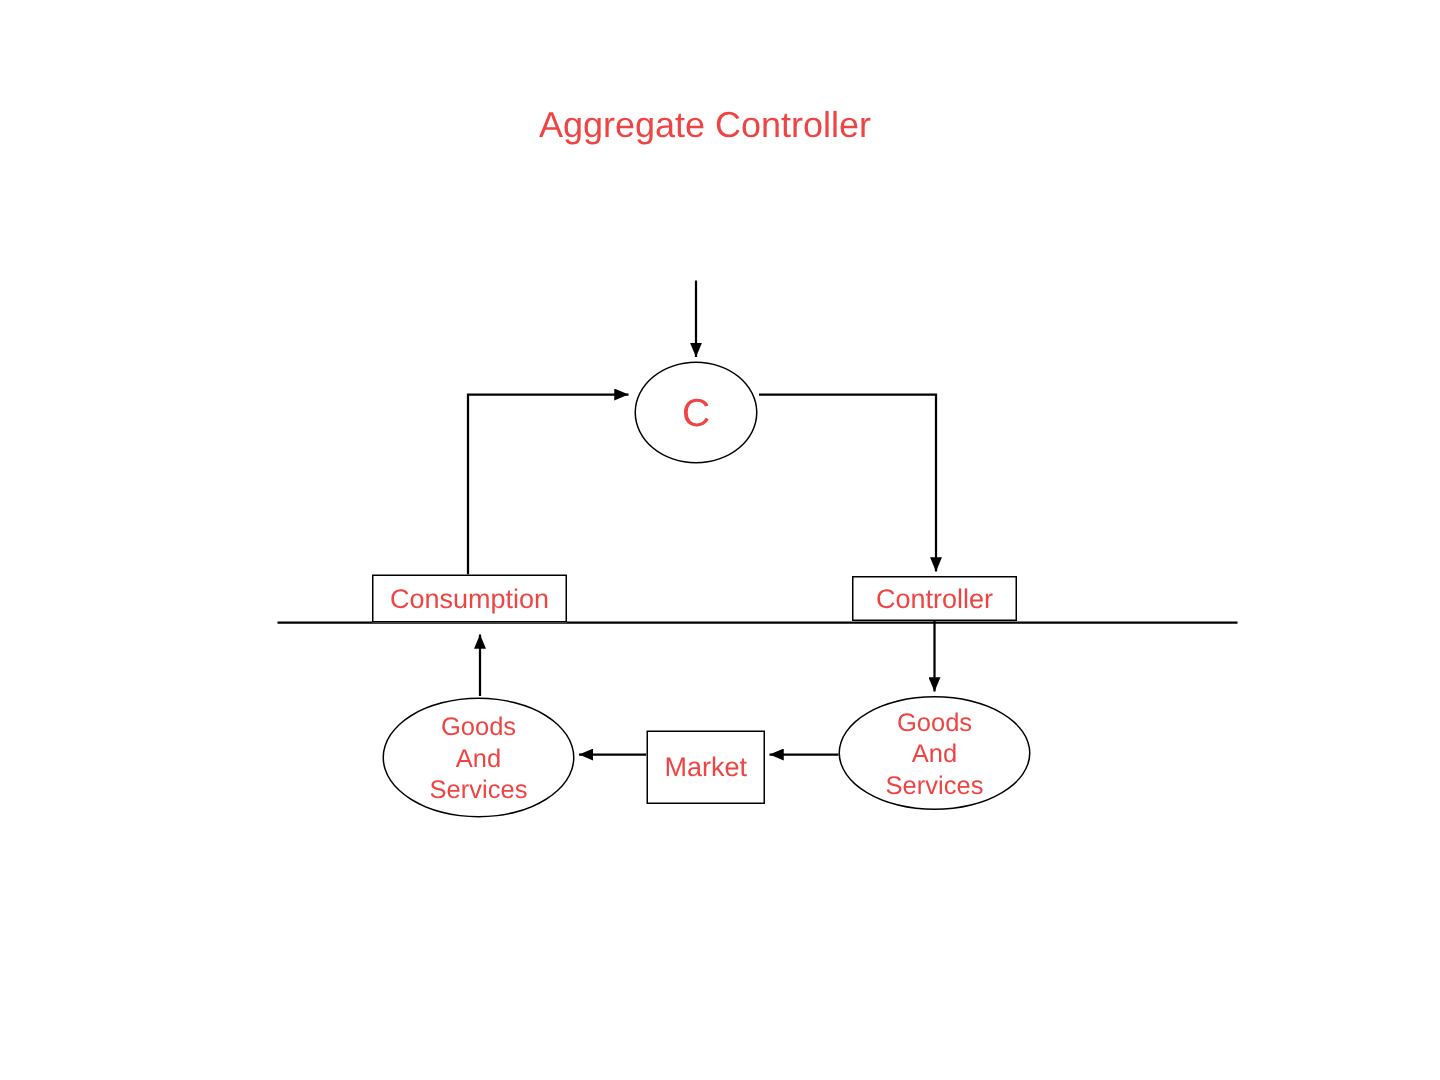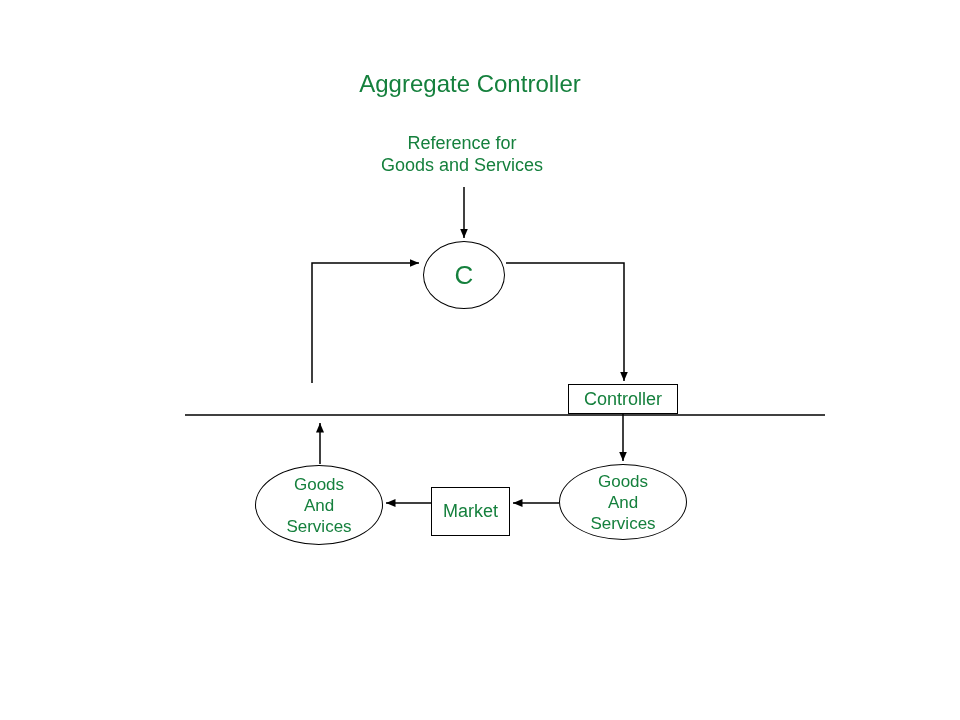--- a/index.html
+++ b/index.html
@@ -6,21 +6,21 @@
     margin: 0;
     padding: 0;
     background: #ffffff;
   }
   #slide {
     position: relative;
     width: 960px;
     height: 720px;
     background: #ffffff;
     font-family: "Liberation Sans", "DejaVu Sans", sans-serif;
-    color: #15803d;
+    color: #ef4444;
     overflow: hidden;
   }
   .abs { position: absolute; }
   .center-x { transform: translateX(-50%); }
   .title {
     font-size: 24px;
     white-space: nowrap;
     letter-spacing: 0px;
   }
   .annotation {
@@ -89,27 +89,28 @@
 
     <line x1="623" y1="414" x2="623" y2="461" marker-end="url(#arrow)"></line>
 
     <line x1="431" y1="503" x2="386" y2="503" marker-end="url(#arrow)"></line>
 
     <line x1="559" y1="503" x2="513" y2="503" marker-end="url(#arrow)"></line>
   </svg>
 
   <div class="abs title center-x" style="left:470px; top:70px;">Aggregate Controller</div>
 
-  <div class="abs annotation center-x" style="left:462px; top:132px;">Reference for
-Goods and Services</div>
 
   <div class="abs node circle-node" style="left:423px; top:241px; width:82px; height:68px;">
     <span>C</span>
   </div>
 
+  <div class="abs node box-node" style="left:248px; top:383px; width:130px; height:32px;">
+    <span>Consumption</span>
+  </div>
 
   <div class="abs node box-node" style="left:568px; top:384px; width:110px; height:30px;">
     <span>Controller</span>
   </div>
 
   <div class="abs node ellipse-node" style="left:255px; top:465px; width:128px; height:80px;">
     <span>Goods
 And
 Services</span>
   </div>

